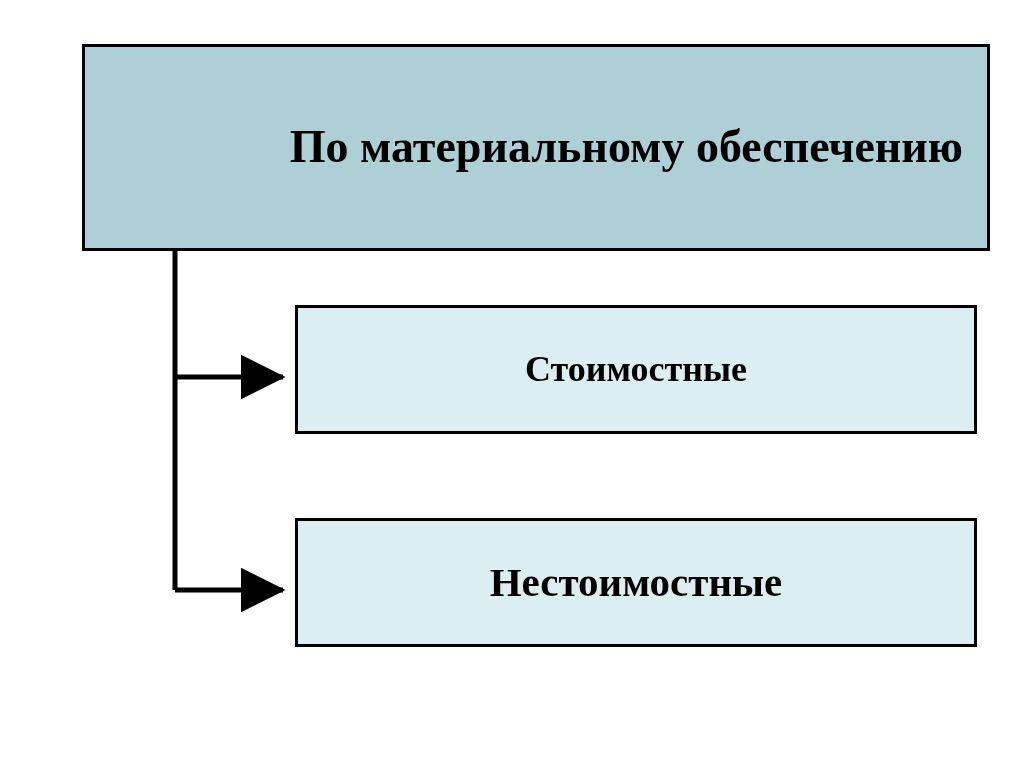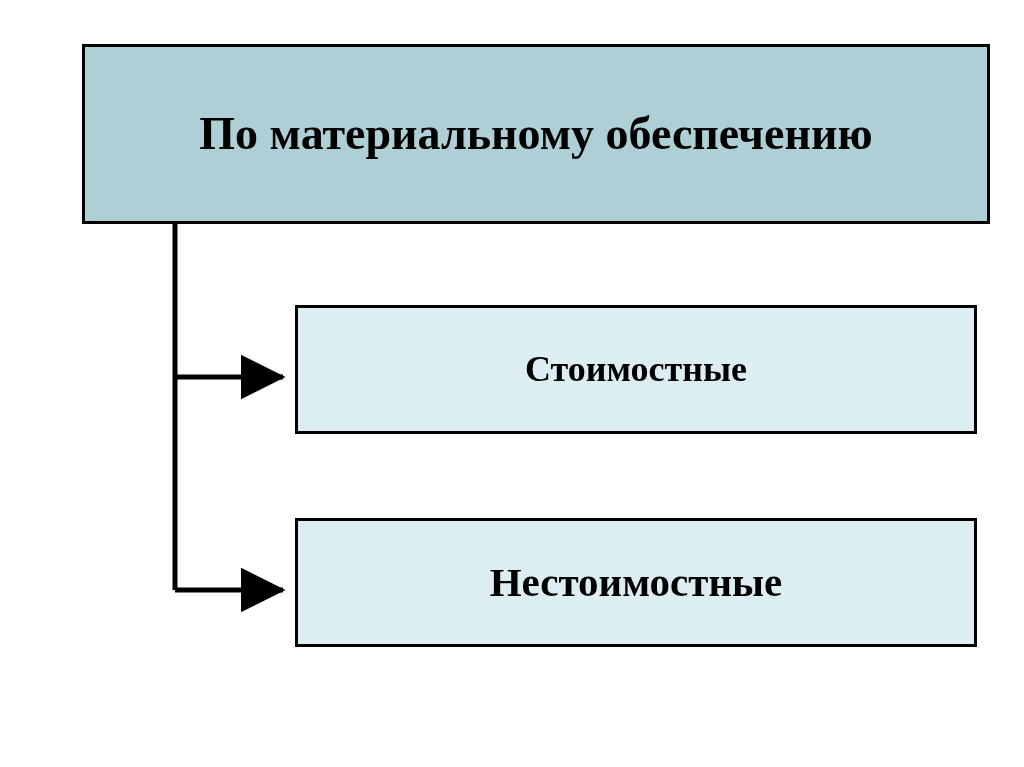--- a/index.html
+++ b/index.html
@@ -30,24 +30,25 @@
     justify-content: center;
     text-align: center;
     color: #000000;
     font-weight: bold;
     line-height: 1.18;
   }
   #node-root {
     left: 82px;
     top: 44px;
     width: 908px;
-    height: 180px;
+    height: 207px;
     background: #aecfd6;
     font-size: 46px;
     padding: 0 24px;
+    justify-content: flex-end;
   }
   #node-child-0 {
     left: 295px;
     top: 305px;
     width: 682px;
     height: 129px;
     background: #ddeef3;
     font-size: 36px;
   }
   #node-child-1 {

